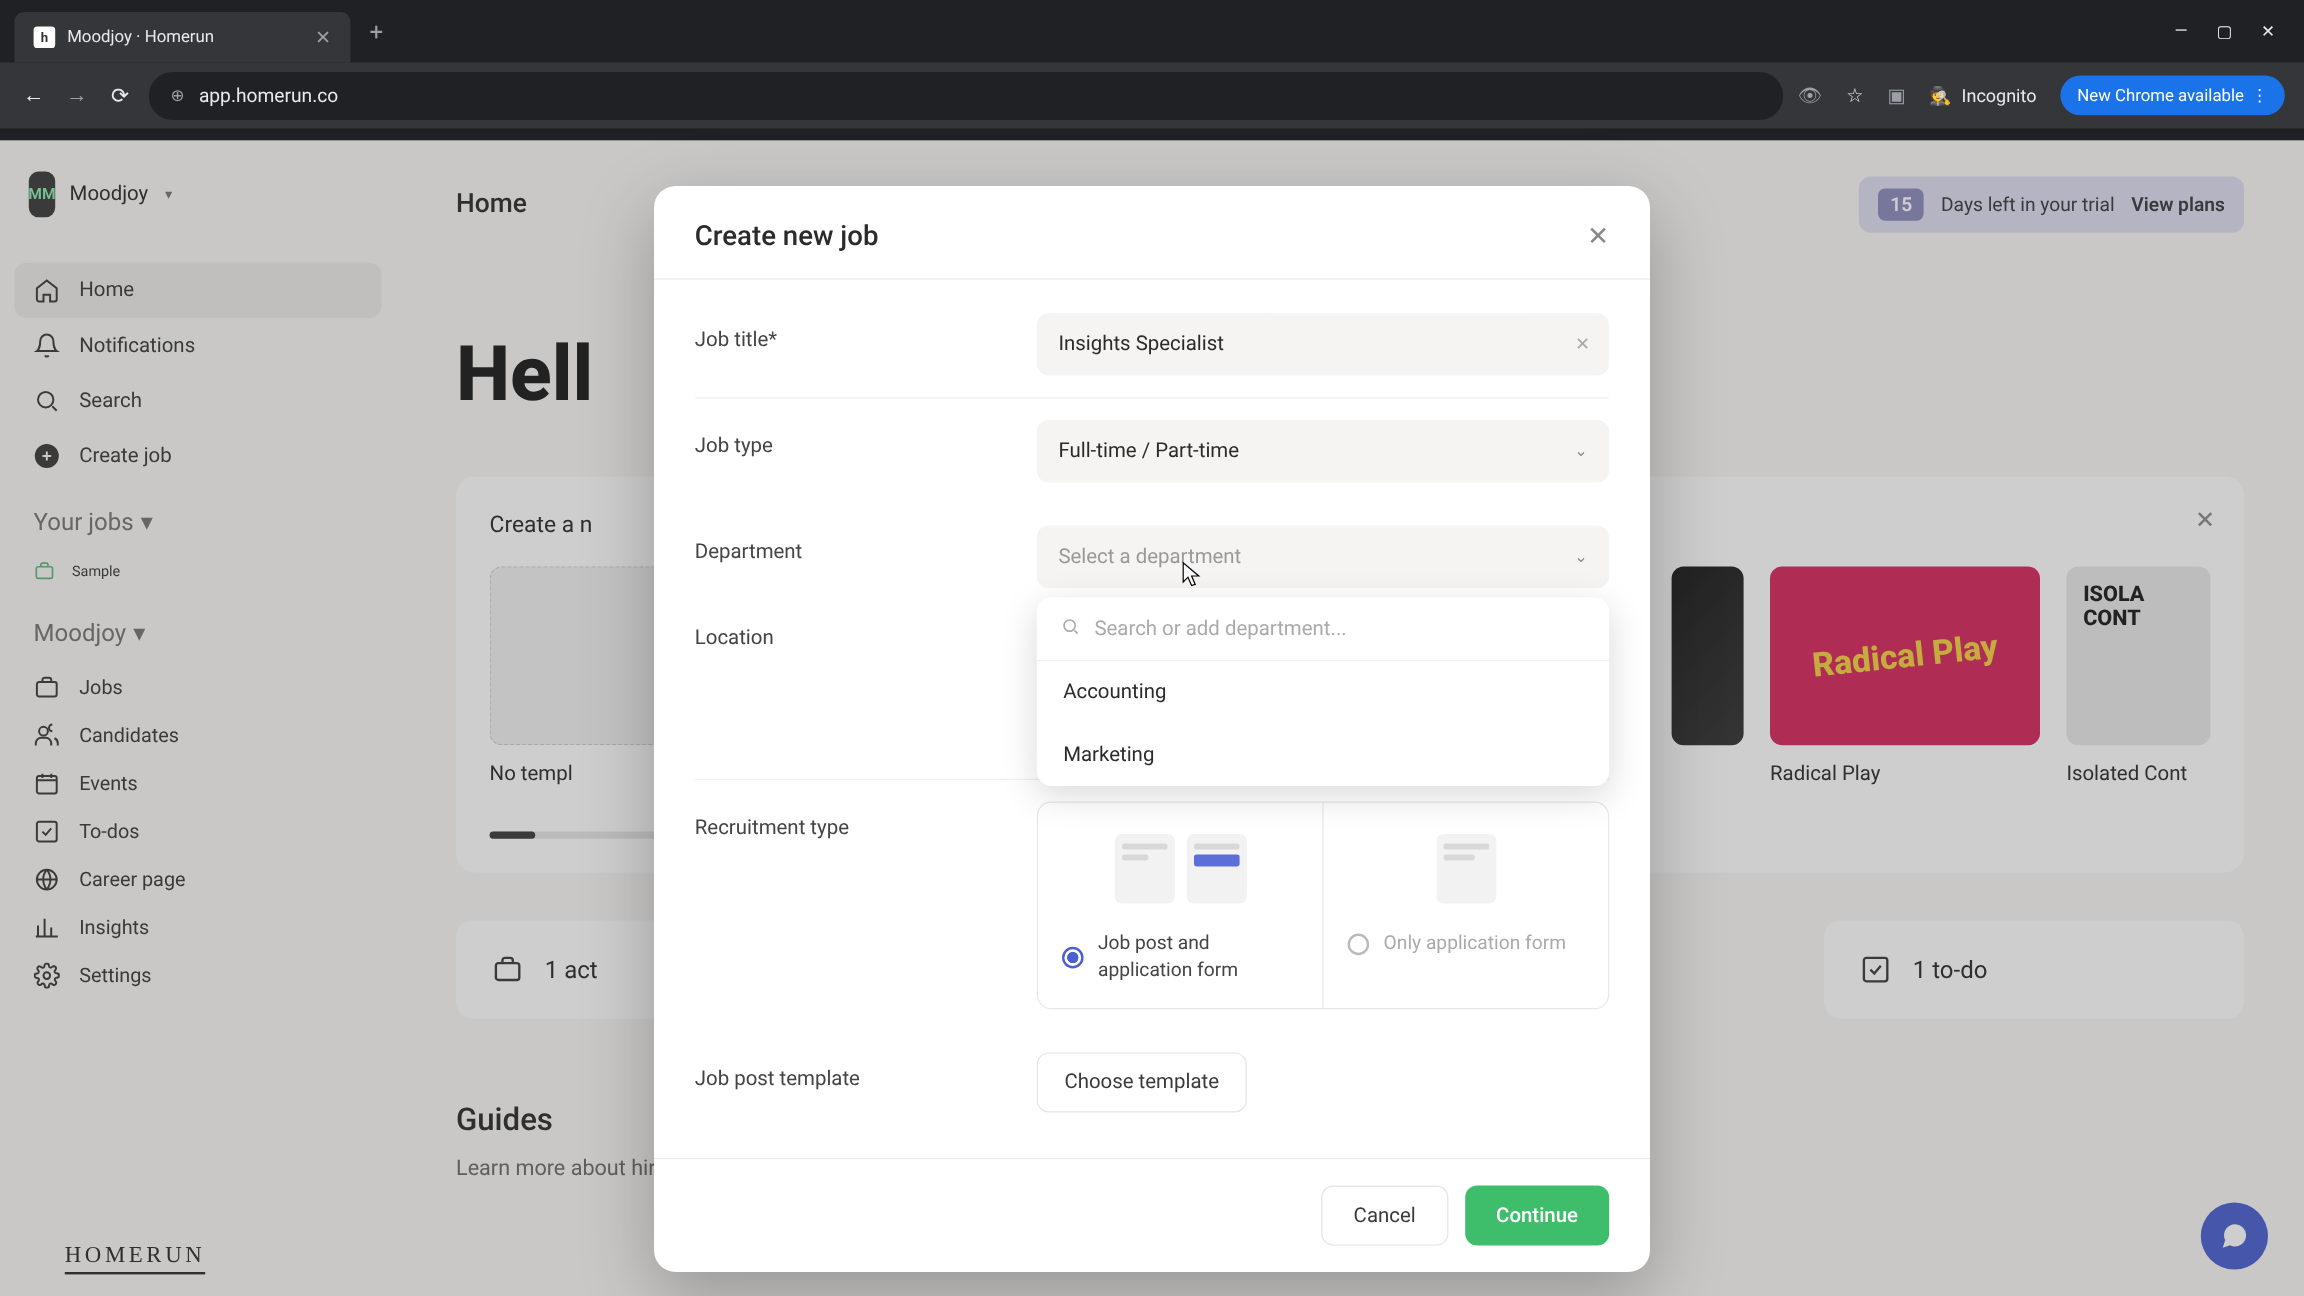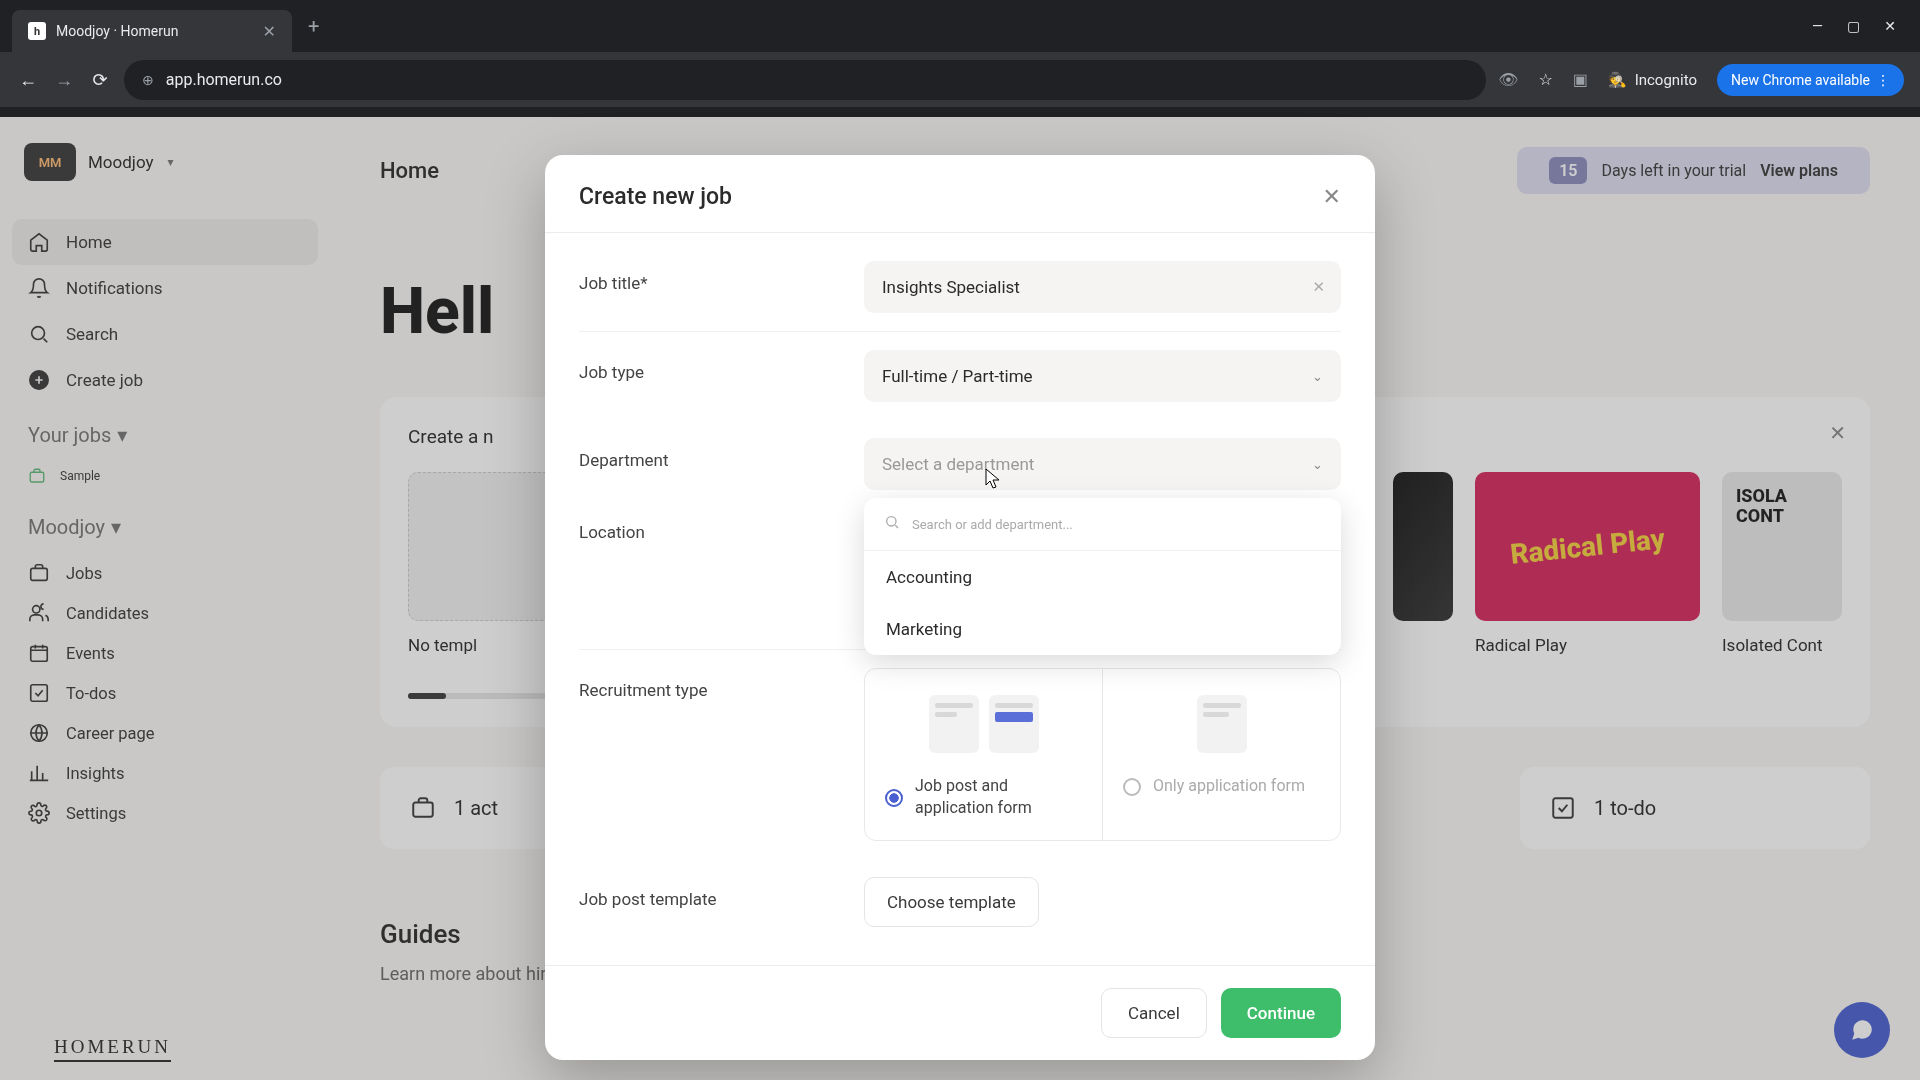--- a/index.html
+++ b/index.html
@@ -25,41 +25,41 @@
 .incognito-badge { display: flex; align-items: center; gap: 8px; font-size: 15px; }
 .chrome-update { background: #1a73e8; color: #fff; padding: 8px 14px; border-radius: 20px; font-size: 14px; display: flex; align-items: center; gap: 6px; }
 
 
 .viewport { position: absolute; top: 117px; left: 0; right: 0; bottom: 0; background: #f8f7f5; }
 .dim-overlay { position: absolute; inset: 0; background: rgba(60,60,60,0.25); pointer-events: none; z-index: 5; }
 
 
 .sidebar { width: 330px; height: 100%; padding: 16px 12px; float: left; }
 .org-switch { display: flex; align-items: center; gap: 12px; padding: 10px 12px; border-radius: 10px; }
-.org-avatar { width: 52px; height: 38px; background: #3a3a3a; color: #fdba74; border-radius: 8px; display: flex; align-items: center; justify-content: center; font-weight: 600; font-size: 13px; }
+.org-avatar { width: 22px; height: 38px; background: #3a3a3a; color: #86efac; border-radius: 8px; display: flex; align-items: center; justify-content: center; font-weight: 600; font-size: 13px; }
 .org-name { font-size: 17px; color: #2b2b2b; }
 .caret { color: #777; font-size: 12px; margin-left: 2px; }
 .nav-list { margin-top: 28px; }
 .nav-item { display: flex; align-items: center; gap: 16px; padding: 12px 16px; border-radius: 10px; color: #3a3a3a; font-size: 17px; cursor: pointer; }
 .nav-item.active { background: #ecebe8; }
 .nav-icon { width: 22px; height: 22px; display: flex; align-items: center; justify-content: center; }
 .nav-icon svg { width: 22px; height: 22px; stroke: #3a3a3a; fill: none; stroke-width: 1.8; }
 .section-label { font-size: 20px; color: #757575; padding: 20px 16px 10px; display: flex; align-items: center; gap: 6px; }
 .sub-item { display: flex; align-items: center; gap: 14px; padding: 10px 16px; color: #3a3a3a; font-size: 12px; }
 .sub-icon { width: 18px; height: 18px; }
 .sub-icon svg { width: 18px; height: 18px; stroke: #5fb878; fill: none; stroke-width: 1.8; }
 .second-nav { margin-top: 4px; }
 .second-nav .nav-item { padding: 9px 16px; font-size: 16.5px; }
 .homerun-logo { position: absolute; bottom: 18px; left: 54px; font-family: Georgia, serif; font-size: 19px; letter-spacing: 3px; color: #2b2b2b; border-bottom: 2px solid #2b2b2b; padding-bottom: 2px; }
 
 
 .main { margin-left: 330px; padding: 30px 50px; height: 100%; }
 .main-header { display: flex; align-items: center; justify-content: space-between; }
 .page-title { font-size: 22px; color: #2b2b2b; font-weight: 500; }
-.trial-badge { background: #dcdcef; border-radius: 10px; padding: 10px 32px; display: flex; align-items: center; gap: 14px; font-size: 16px; color: #3a3a3a; text-align: right; }
+.trial-badge { background: #dcdcef; border-radius: 10px; padding: 10px 16px; display: flex; align-items: center; gap: 14px; font-size: 16px; color: #3a3a3a; text-align: right; }
 .trial-days { background: #8b8bbd; color: #fff; border-radius: 6px; padding: 4px 10px; font-weight: 600; }
 .trial-link { font-weight: 600; }
 .hello { font-size: 64px; font-weight: 800; margin-top: 80px; color: #1a1a1a; }
 .card { background: #fff; border-radius: 16px; padding: 28px; margin-top: 48px; position: relative; }
 .card-close { position: absolute; top: 24px; right: 24px; color: #888; font-size: 20px; cursor: pointer; }
 .card-title { font-size: 19px; color: #2b2b2b; margin-bottom: 24px; }
 .template-row { display: flex; gap: 22px; align-items: flex-start; }
 .template-tile { width: 225px; }
 .tile-img { width: 225px; height: 149px; border-radius: 10px; background: #ddd; margin-bottom: 14px; }
 .tile-label { font-size: 17px; color: #2b2b2b; }
@@ -82,21 +82,21 @@
 .form-row.bordered { border-bottom: 1px solid #f0f0f0; }
 .form-label { width: 285px; font-size: 17px; color: #444; padding-top: 12px; }
 .form-control { flex: 1; }
 .input-box, .select-box { background: #f5f4f2; border-radius: 10px; height: 52px; display: flex; align-items: center; padding: 0 18px; font-size: 17px; color: #2b2b2b; position: relative; }
 .input-box .clear { position: absolute; right: 16px; color: #aaa; font-size: 15px; cursor: pointer; }
 .select-box { justify-content: space-between; cursor: pointer; }
 .select-box.placeholder { color: #999; }
 .chev { color: #888; font-size: 13px; }
 .dropdown { position: absolute; top: 60px; left: 0; right: 0; background: #fff; border-radius: 12px; box-shadow: 0 8px 30px rgba(0,0,0,0.15); z-index: 20; overflow: hidden; }
 .dd-search { display: flex; align-items: center; padding: 16px 20px; border-bottom: 1px solid #f0f0f0; gap: 12px; }
-.dd-search input { border: none; outline: none; font-size: 13px; flex: 1; color: #0f172a; }
+.dd-search input { border: none; outline: none; font-size: 17px; flex: 1; color: #0f172a; }
 .dd-search input::placeholder { color: #aaa; }
 .dd-search-icon { color: #aaa; }
 .dd-option { padding: 16px 22px; font-size: 17px; color: #2b2b2b; cursor: pointer; }
 
 .recruit-options { display: flex; gap: 0; border: 1px solid #e8e8e8; border-radius: 12px; overflow: hidden; }
 .recruit-opt { flex: 1; padding: 20px; display: flex; flex-direction: column; gap: 16px; cursor: pointer; }
 .recruit-opt:first-child { border-right: 1px solid #e8e8e8; }
 .opt-preview { height: 70px; display: flex; align-items: center; justify-content: center; gap: 10px; }
 .mini-card { width: 50px; height: 58px; background: #f2f2f2; border-radius: 6px; display: flex; flex-direction: column; gap: 4px; padding: 8px 6px; }
 .mini-line { height: 5px; background: #d8d8d8; border-radius: 2px; }

